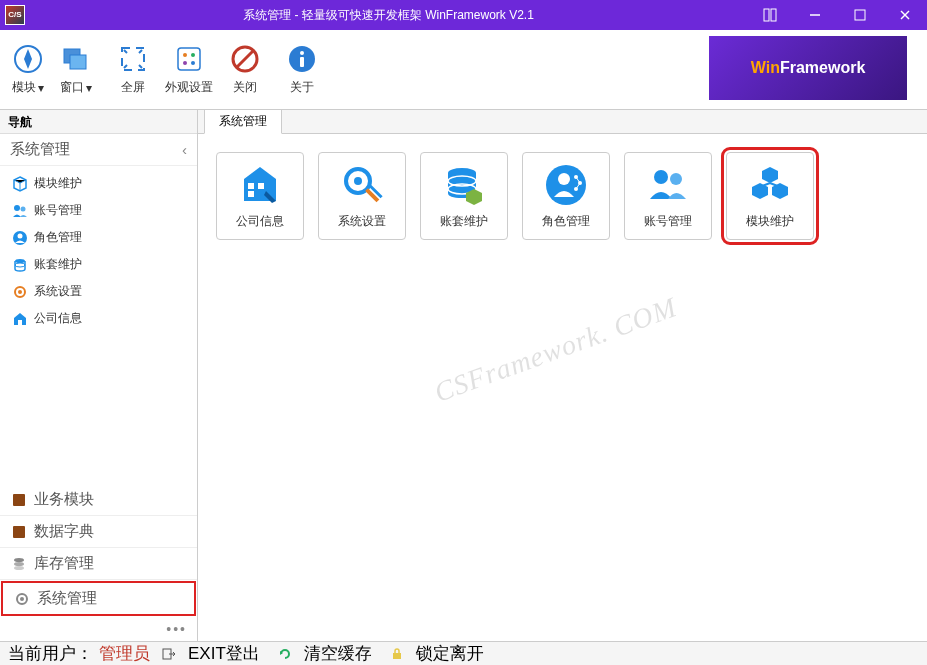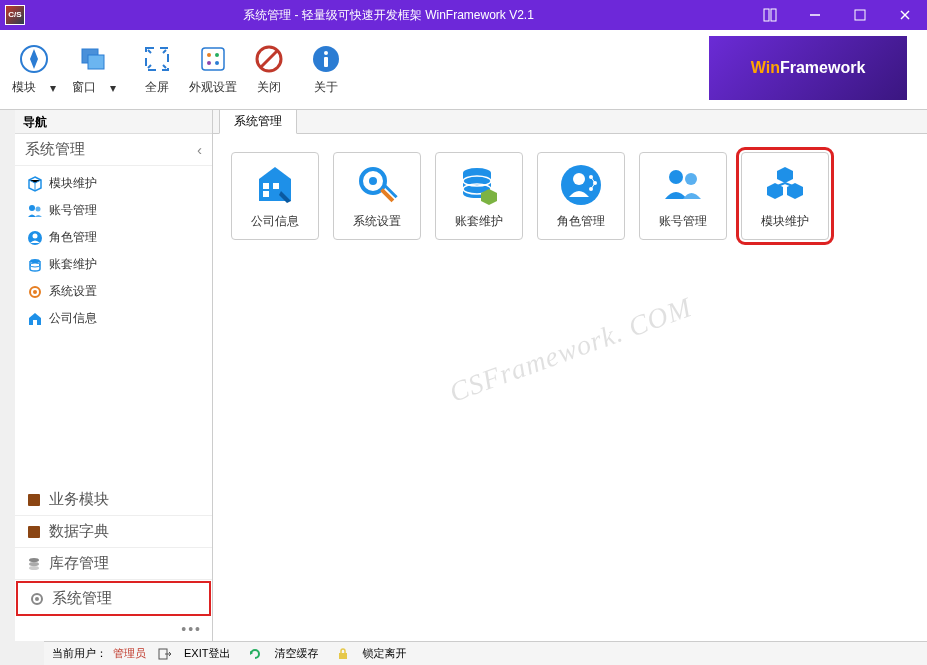--- a/index.html
+++ b/index.html
@@ -10,28 +10,28 @@
 .titlebar .logo { width: 20px; height: 20px; margin: 0 5px; background: linear-gradient(135deg,#c0392b 0%,#2c3e50 100%); border: 1px solid #fff; font-size: 8px; text-align: center; line-height: 18px; font-weight: bold; }
 .titlebar .title { flex: 1; text-align: center; }
 .titlebar .winbtns { display: flex; }
 .titlebar .winbtn { width: 45px; height: 30px; display: flex; align-items: center; justify-content: center; cursor: pointer; }
 
 
 .toolbar { height: 80px; background: #fff; border-bottom: 1px solid #ccc; display: flex; align-items: center; padding: 2px 4px; position: relative; }
 .toolgroup { display: flex; align-items: stretch; height: 100%; }
 .toolbtn { display: flex; flex-direction: column; align-items: center; justify-content: center; padding: 4px 8px; font-size: 12px; color: #333; cursor: pointer; min-width: 40px; }
 .toolbtn .ticon { width: 32px; height: 32px; display: flex; align-items: center; justify-content: center; margin-bottom: 4px; }
-.toolbtn .tlabel { display: flex; align-items: center; gap: 14px; }
+.toolbtn .tlabel { display: flex; align-items: center; gap: 2px; }
 .toolsep { width: 1px; background: #ddd; margin: 8px 4px; }
 .brand { position: absolute; right: 20px; top: 6px; width: 198px; height: 64px; background: linear-gradient(135deg,#6b2bd6 0%, #3a1680 100%); display: flex; align-items: center; justify-content: center; color: #fff; font-size: 16px; }
 .brand .wf { font-weight: bold; }
 .brand .wf .win { color: #ffa500; }
 
 
-.main { display: flex; height: calc(100% - 30px - 80px - 24px); margin-left: 15px; }
+.main { display: flex; height: calc(100% - 30px - 80px - 24px); }
 
 
 .sidebar { width: 198px; background: #fff; border-right: 1px solid #ccc; display: flex; flex-direction: column; }
 .navhdr { height: 24px; background: #f5f5f5; border-bottom: 1px solid #ddd; font-size: 12px; font-weight: bold; padding: 4px 8px; }
 .accordion { flex: 1; display: flex; flex-direction: column; }
 .acc-head { padding: 6px 10px; font-size: 15px; color: #555; border-bottom: 1px solid #eee; display: flex; align-items: center; gap: 6px; cursor: pointer; }
 .acc-head .aicon { width: 18px; height: 18px; display: inline-flex; align-items: center; justify-content: center; }
 .acc-head.expanded { position: relative; }
 .acc-head.expanded::after { content: '‹'; position: absolute; right: 10px; color: #888; }
 .acc-body { padding: 4px 0; }
@@ -46,21 +46,21 @@
 .content { flex: 1; background: #e8e8e8; display: flex; flex-direction: column; }
 .tabstrip { height: 24px; background: #f5f5f5; display: flex; align-items: flex-end; padding: 0 6px; border-bottom: 1px solid #ccc; }
 .tab { background: #fff; border: 1px solid #ccc; border-bottom: 1px solid #fff; padding: 3px 14px; font-size: 12px; position: relative; top: 1px; }
 .page { flex: 1; background: #fff; margin: 0; padding: 18px; display: flex; gap: 14px; align-items: flex-start; flex-wrap: wrap; position: relative; }
 .card { width: 88px; height: 88px; border: 1px solid #ccc; border-radius: 4px; display: flex; flex-direction: column; align-items: center; justify-content: center; gap: 6px; font-size: 12px; color: #333; cursor: pointer; background: #fff; }
 .card.highlight { outline: 3px solid #d22; outline-offset: 2px; }
 .card .cicon { width: 44px; height: 44px; display: flex; align-items: center; justify-content: center; }
 .watermark { position: absolute; top: 200px; left: 230px; font-size: 28px; color: rgba(0,0,0,0.12); transform: rotate(-20deg); font-style: italic; pointer-events: none; letter-spacing: 1px; font-family: serif; }
 
 
-.statusbar { height: 24px; background: #f5f5f5; border-top: 1px solid #ccc; display: flex; align-items: center; font-size: 11px; padding: 0 8px; gap: 6px; margin-left: 44px; }
+.statusbar { height: 24px; background: #f5f5f5; border-top: 1px solid #ccc; display: flex; align-items: center; font-size: 17px; padding: 0 8px; gap: 6px; }
 .statusbar .sseg { display: flex; align-items: center; gap: 12px; padding: 0 6px; cursor: pointer; }
 .statusbar .user { color: #c0392b; }
 .sicon { width: 14px; height: 14px; display: inline-flex; align-items: center; justify-content: center; }
 
 svg { display: block; }
 </style>
 </head>
 <body>
 
 <div class="titlebar">

